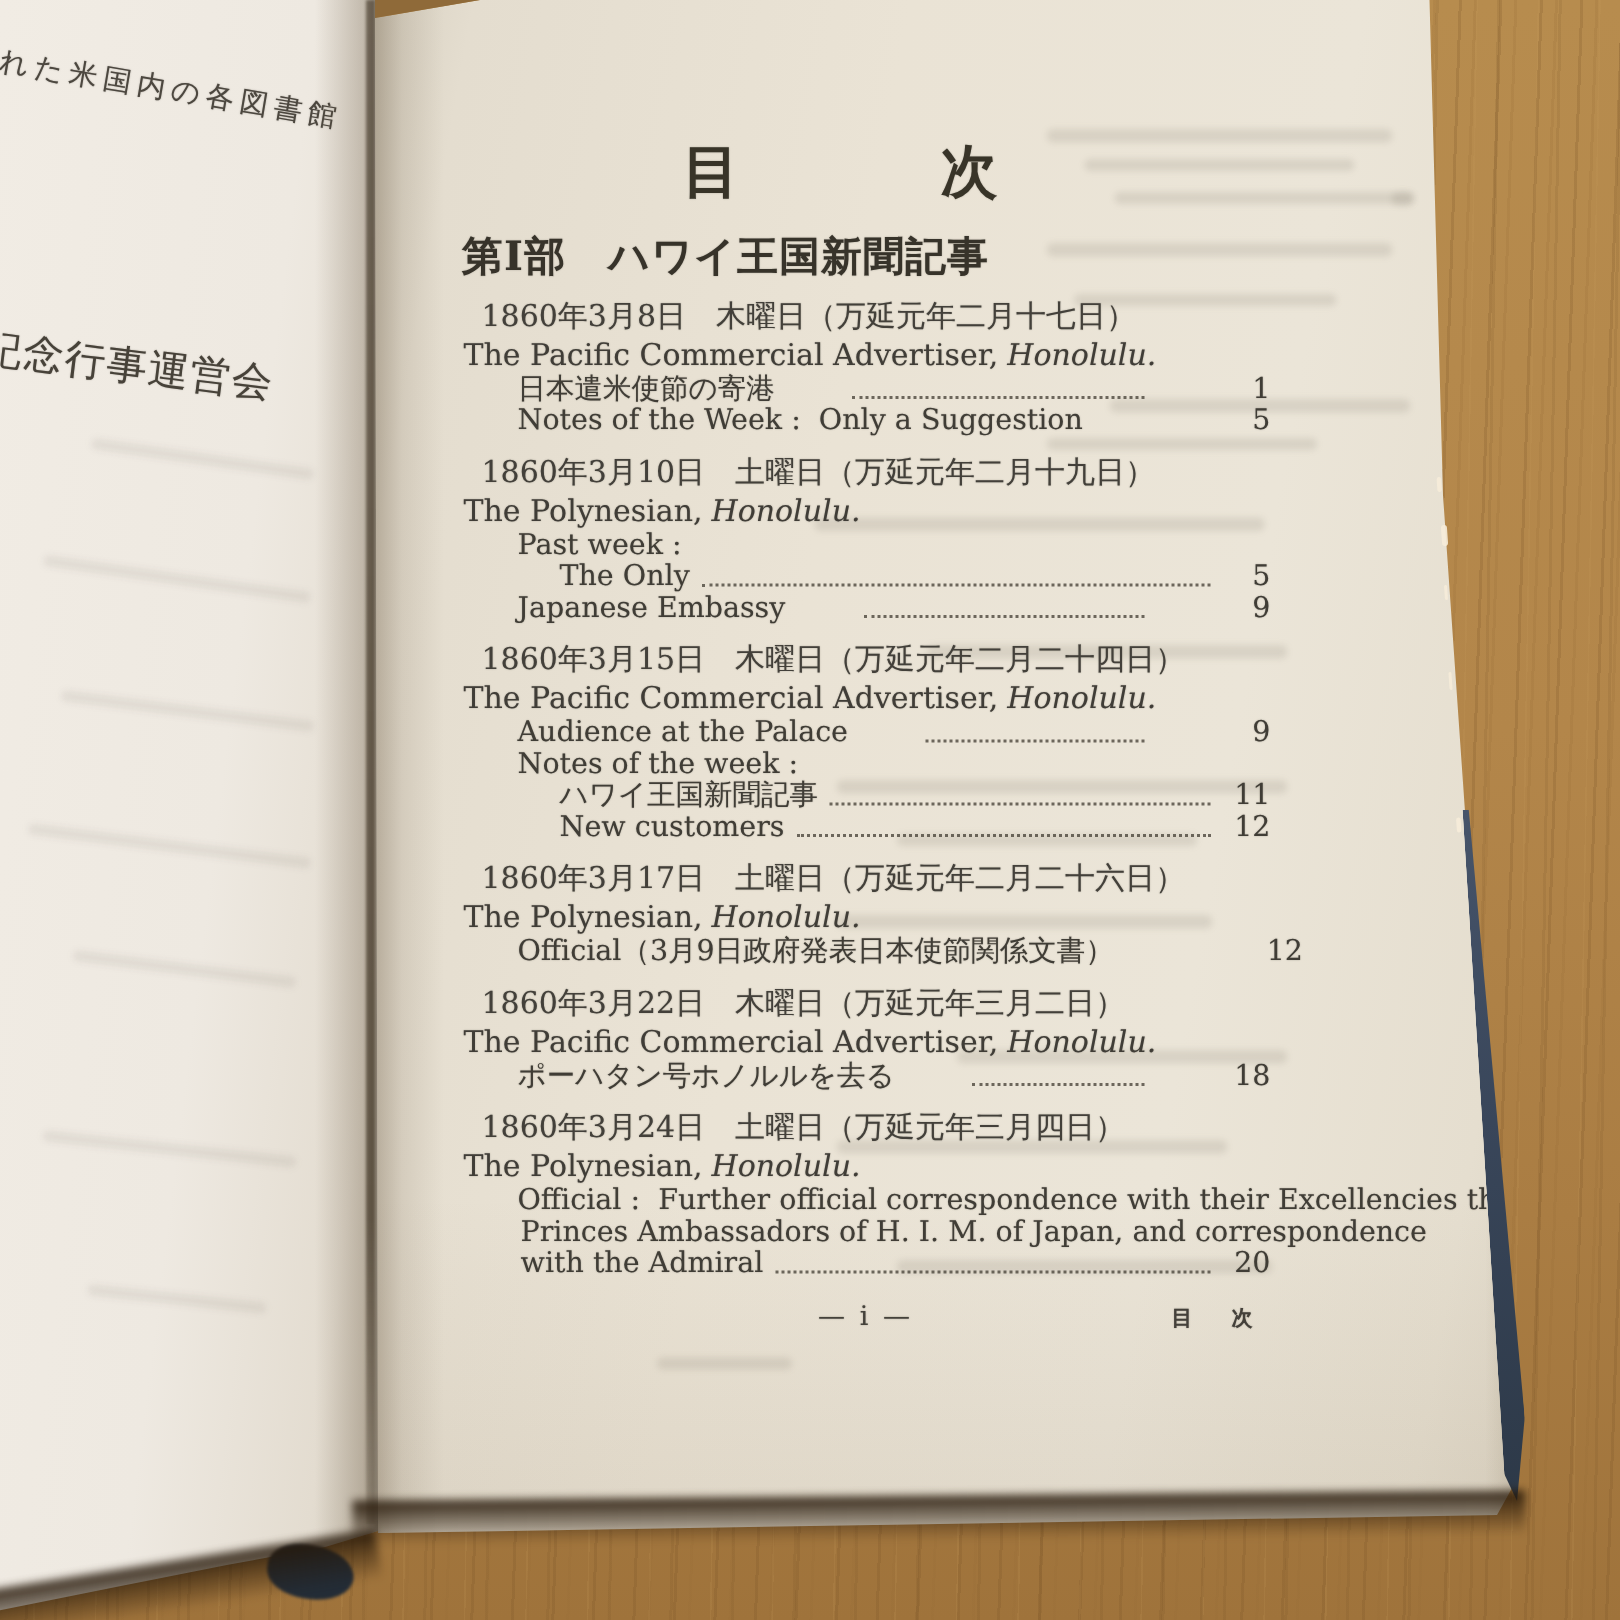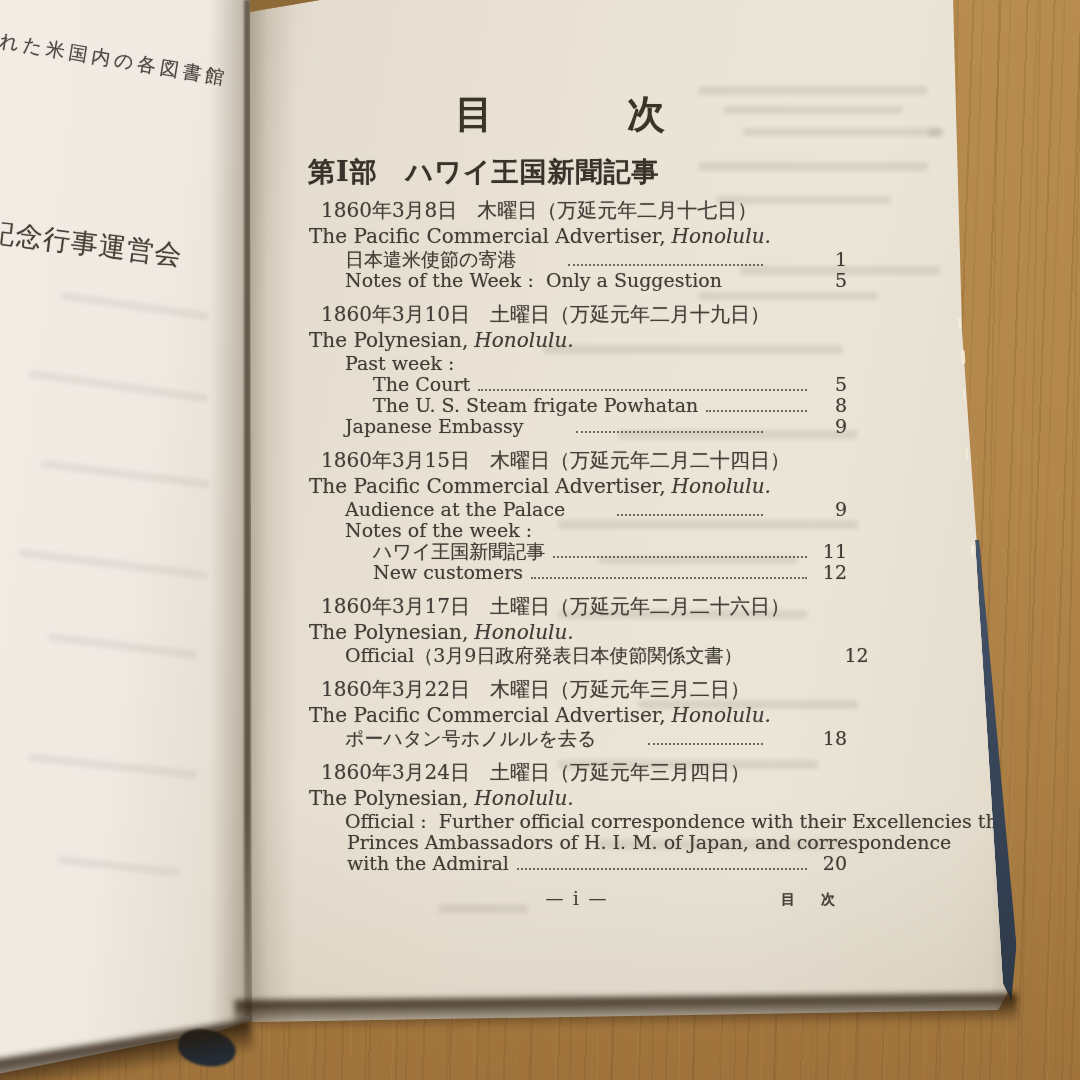--- a/index.html
+++ b/index.html
@@ -189,22 +189,21 @@
         <div class="e-date">1860年3月8日　木曜日（万延元年二月十七日）</div>
         <div class="e-src"><span>The Pacific Commercial Advertiser,</span><i>Honolulu.</i></div>
         <div class="row i1 leader"><span class="lbl">日本遣米使節の寄港</span><span class="dots"></span><span class="pg">1</span></div>
         <div class="row i1 leader"><span class="lbl">Notes of the Week :  Only a Suggestion</span><span class="dots"></span><span class="pg">5</span></div>
       </div>
 
       <div class="entry">
         <div class="e-date">1860年3月10日　土曜日（万延元年二月十九日）</div>
         <div class="e-src"><span>The Polynesian,</span><i>Honolulu.</i></div>
         <div class="row i1"><span class="lbl">Past week :</span></div>
-        <div class="row i2 leader"><span class="lbl">The Court</span><span class="dots"></span><span class="pg">5</span></div>
-        <div class="row i2 leader"><span class="lbl">The U. S. Steam frigate Powhatan</span><span class="dots"></span><span class="pg">8</span></div>
+        <div class="row i2 leader"><span class="lbl">The Only</span><span class="dots"></span><span class="pg">5</span></div>
         <div class="row i1 leader"><span class="lbl">Japanese Embassy</span><span class="dots"></span><span class="pg">9</span></div>
       </div>
 
       <div class="entry">
         <div class="e-date">1860年3月15日　木曜日（万延元年二月二十四日）</div>
         <div class="e-src"><span>The Pacific Commercial Advertiser,</span><i>Honolulu.</i></div>
         <div class="row i1 leader"><span class="lbl">Audience at the Palace</span><span class="dots"></span><span class="pg">9</span></div>
         <div class="row i1"><span class="lbl">Notes of the week :</span></div>
         <div class="row i2 leader"><span class="lbl">ハワイ王国新聞記事</span><span class="dots"></span><span class="pg">11</span></div>
         <div class="row i2 leader"><span class="lbl">New customers</span><span class="dots"></span><span class="pg">12</span></div>

